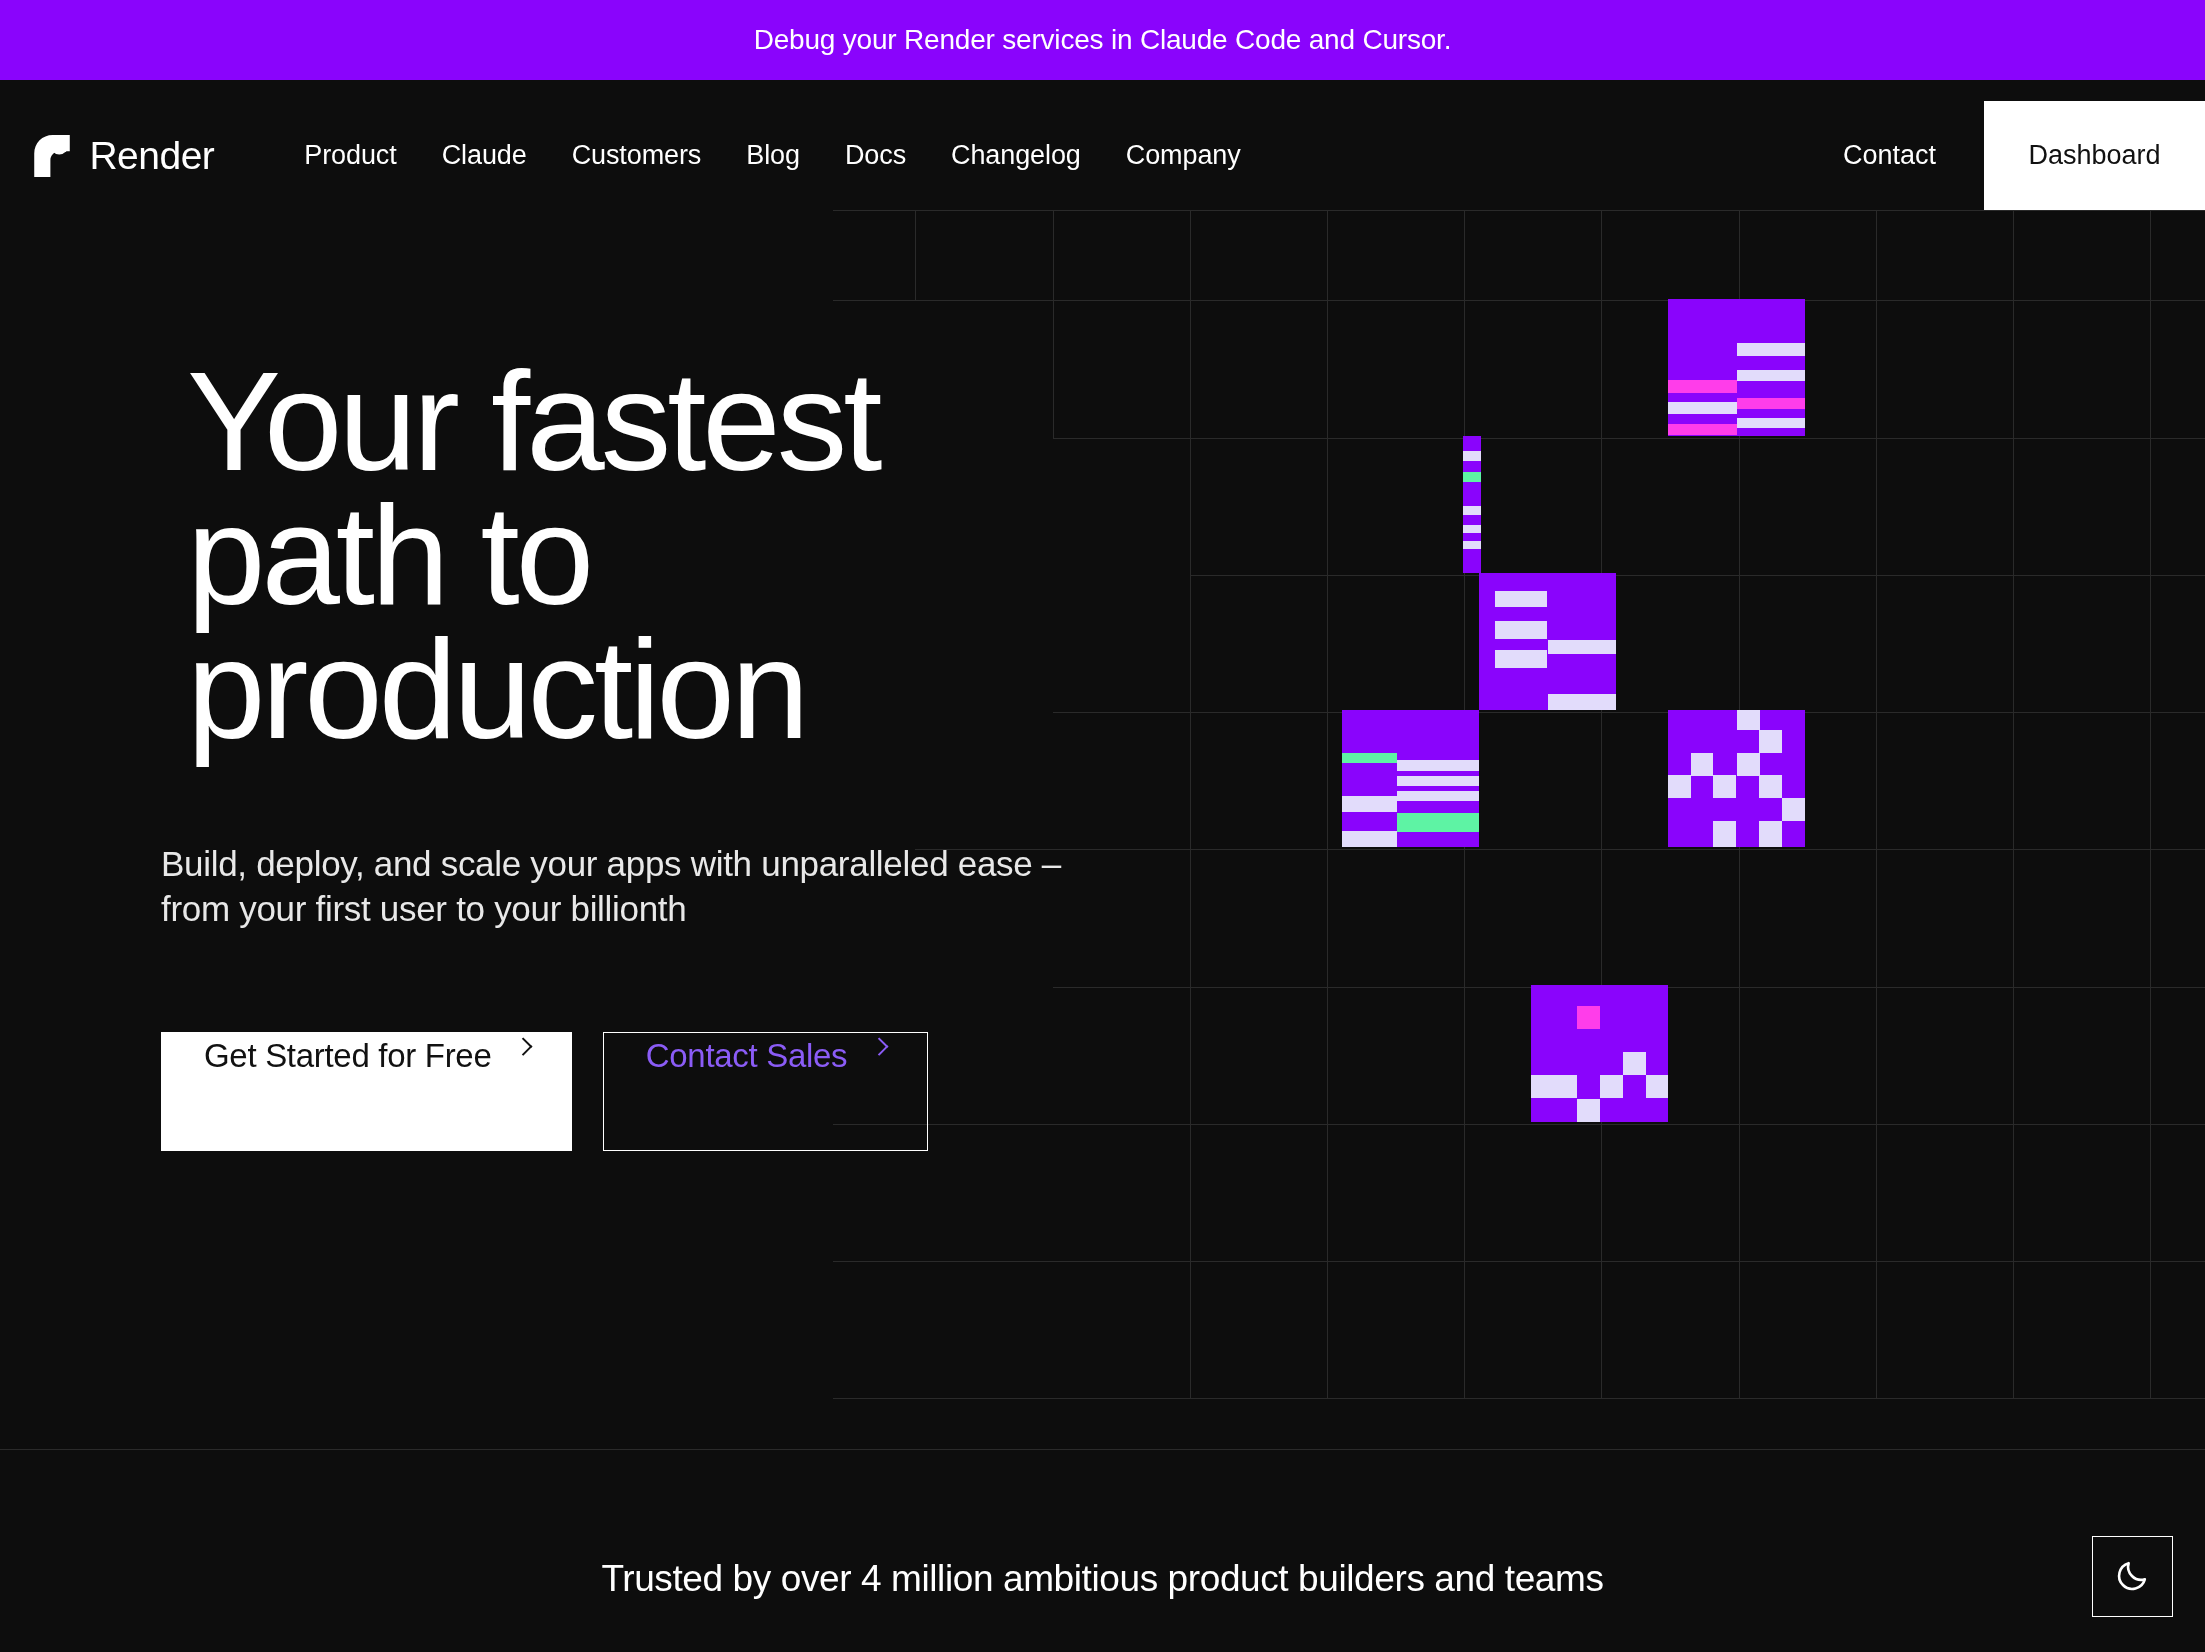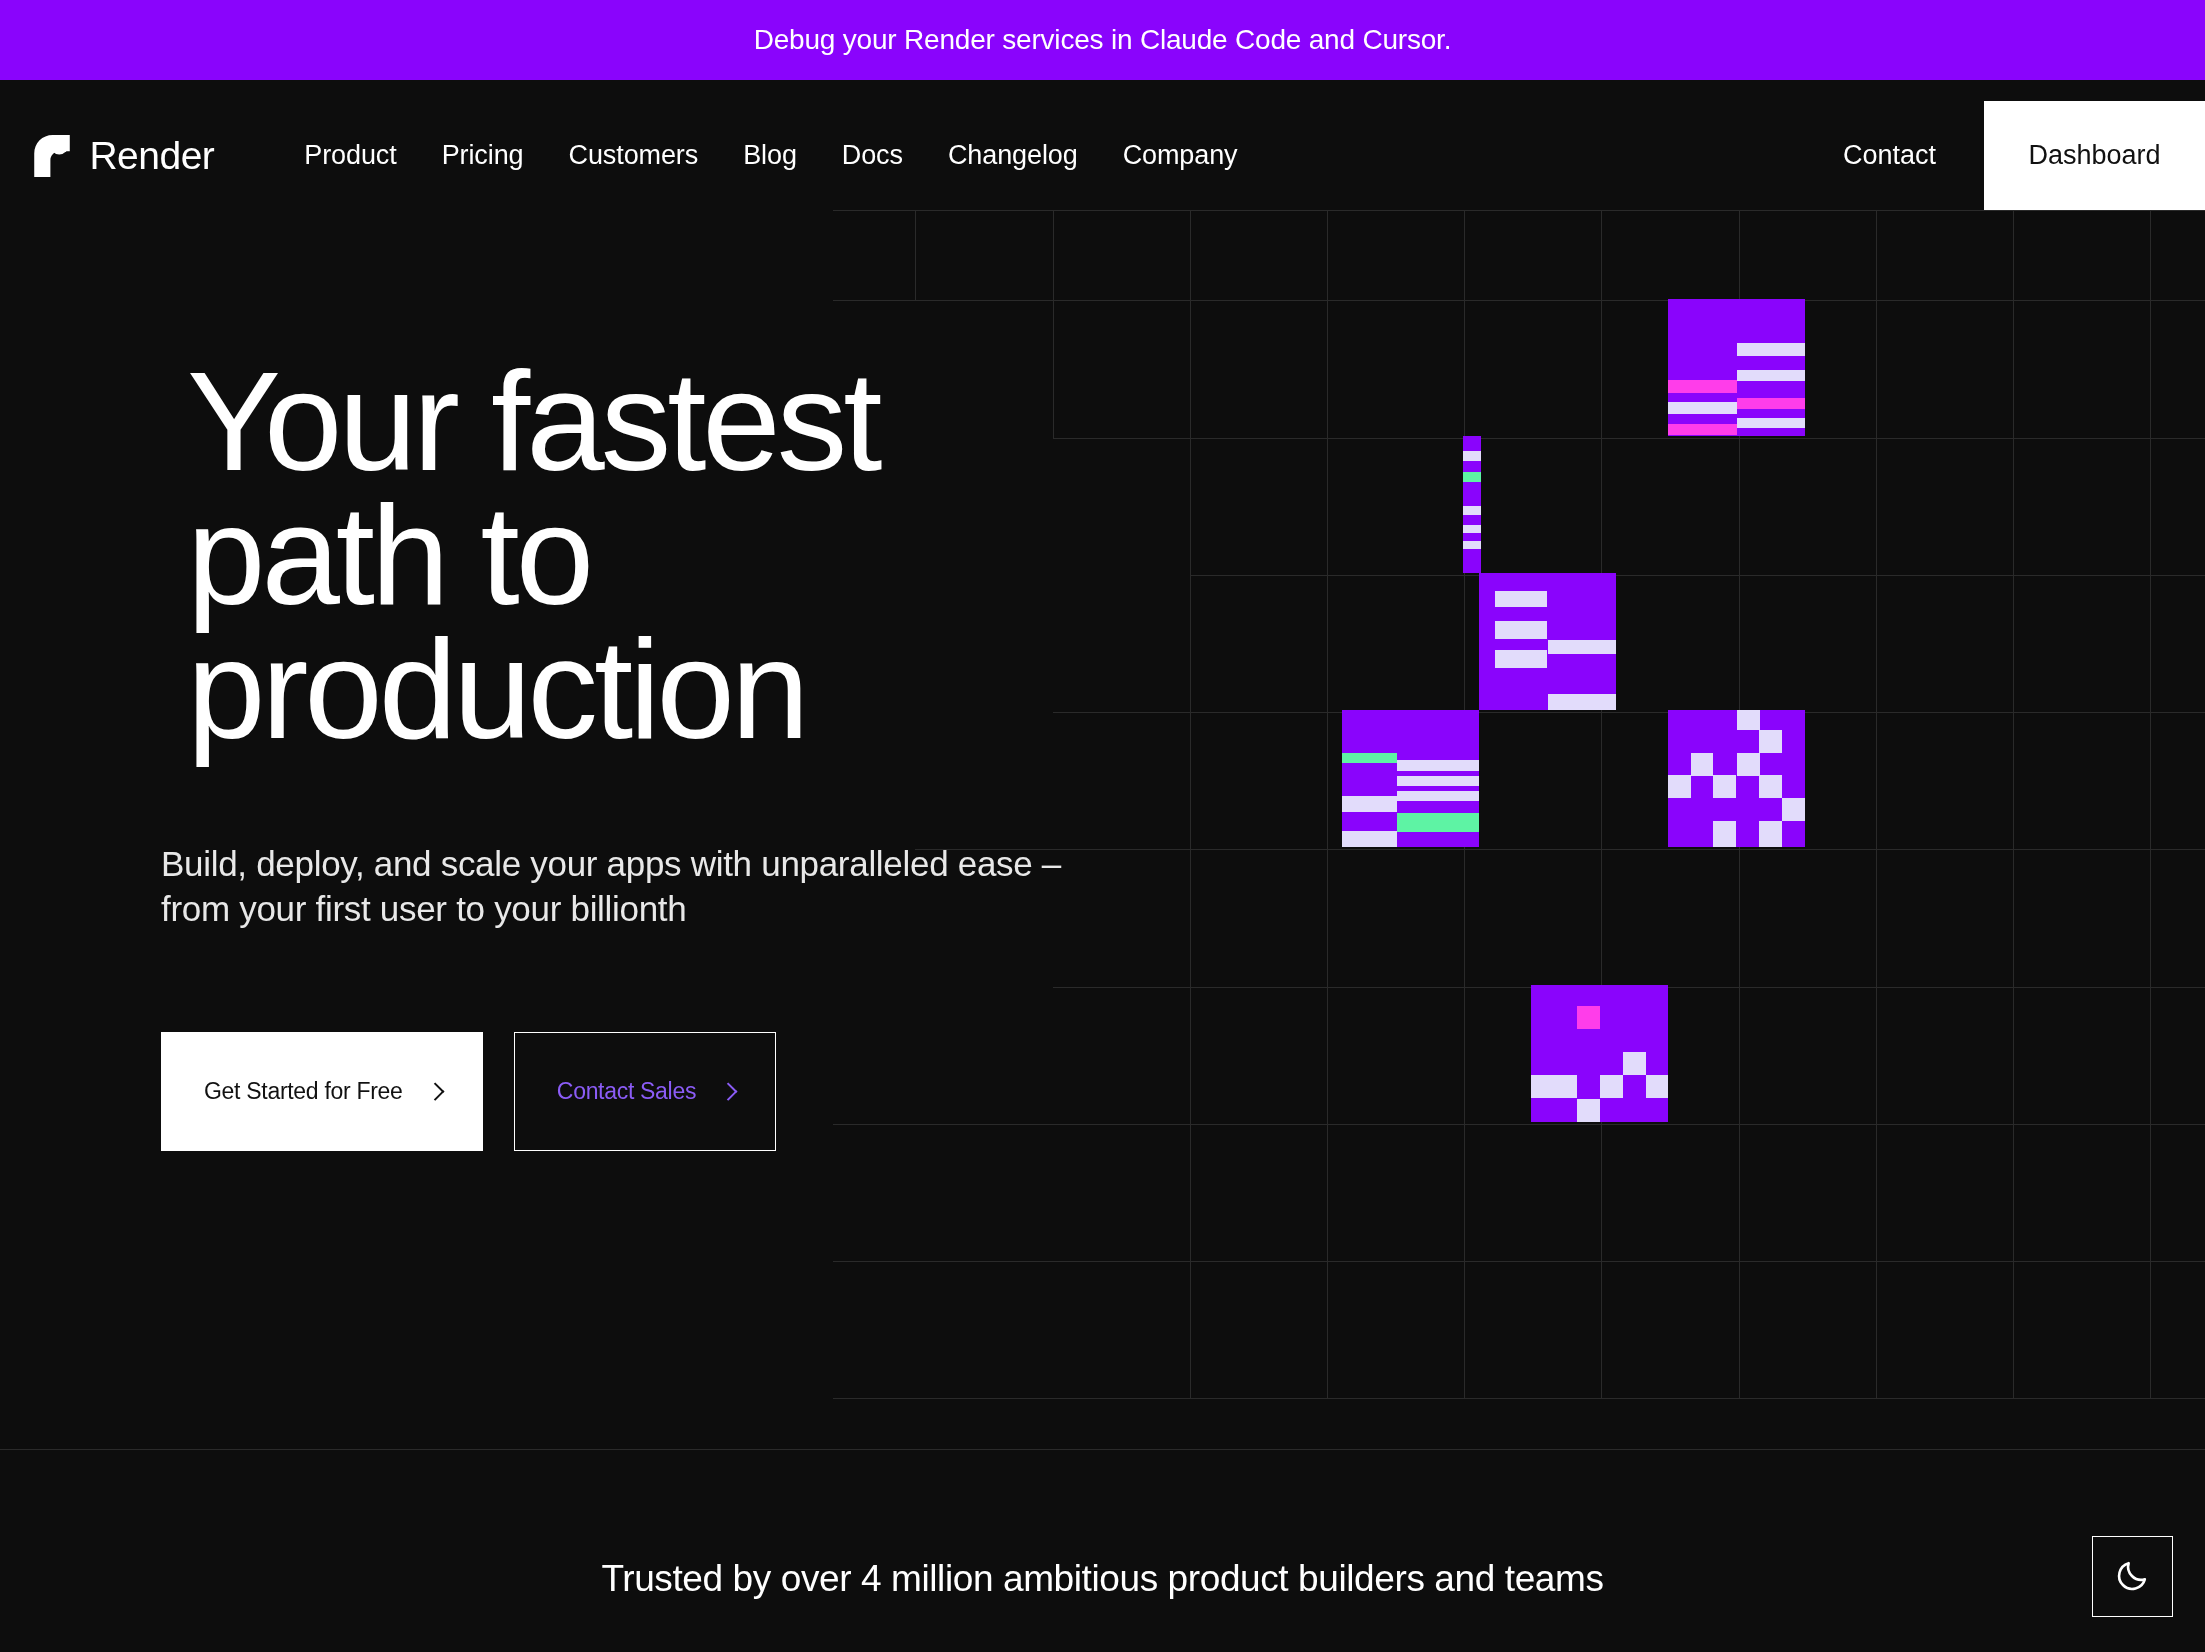--- a/index.html
+++ b/index.html
@@ -74,22 +74,22 @@
   .headline{
     color:#ffffff; font-size:141px; line-height:0.95;
     font-weight:400; letter-spacing:-4px; white-space:pre-line;margin-left:26px;
   }
   .subhead{
     color:#e8e8e8; font-size:35px; line-height:1.28;
     margin-top:85px; letter-spacing:-0.3px; white-space:pre-line;
   }
   .cta-row{ display:flex; gap:31px; margin-top:101px; }
   .cta{
-    height:119px; display:flex; align-items:center; gap:26px;
-    padding:4px 42px; font-size:23px; cursor:pointer;
+    height:119px; display:flex; gap:26px;
+    padding:4px 42px; font-size:33px; cursor:pointer;
     font-family:"Liberation Sans", sans-serif; letter-spacing:-0.3px;
     white-space:nowrap; border:1.6px solid transparent;
   }
   .cta-primary{ background:#ffffff; color:#111111; }
   .cta-secondary{ background:transparent; color:#8b5cf6; border-color:#ffffff; }
 
   
   .grid-art{
     position:absolute; right:0; top:0; width:1372px; height:1239px;
     z-index:1;
@@ -129,21 +129,21 @@
         <svg width="36" height="42" viewBox="0 0 44 52" xmlns="http://www.w3.org/2000/svg">
           <path d="M0 23 C0 10 10 0 23 0 L44 0 L44 20 L31 20 C25 20 20 25 20 31 L20 52 L0 52 Z" fill="#ffffff"></path>
           <circle cx="31" cy="12" r="12" fill="#ffffff"></circle>
         </svg>
       </span>
       <span class="brand-name">Render</span>
     </div>
 
     <div class="nav-links">
       <a class="nav-link">Product</a>
-      <a class="nav-link">Pricing</a>
+      <a class="nav-link">Claude</a>
       <a class="nav-link">Customers</a>
       <a class="nav-link">Blog</a>
       <a class="nav-link">Docs</a>
       <a class="nav-link">Changelog</a>
       <a class="nav-link">Company</a>
     </div>
 
     <div class="nav-right">
       <a class="nav-contact">Contact</a>
       <a class="nav-dashboard">Dashboard</a>

